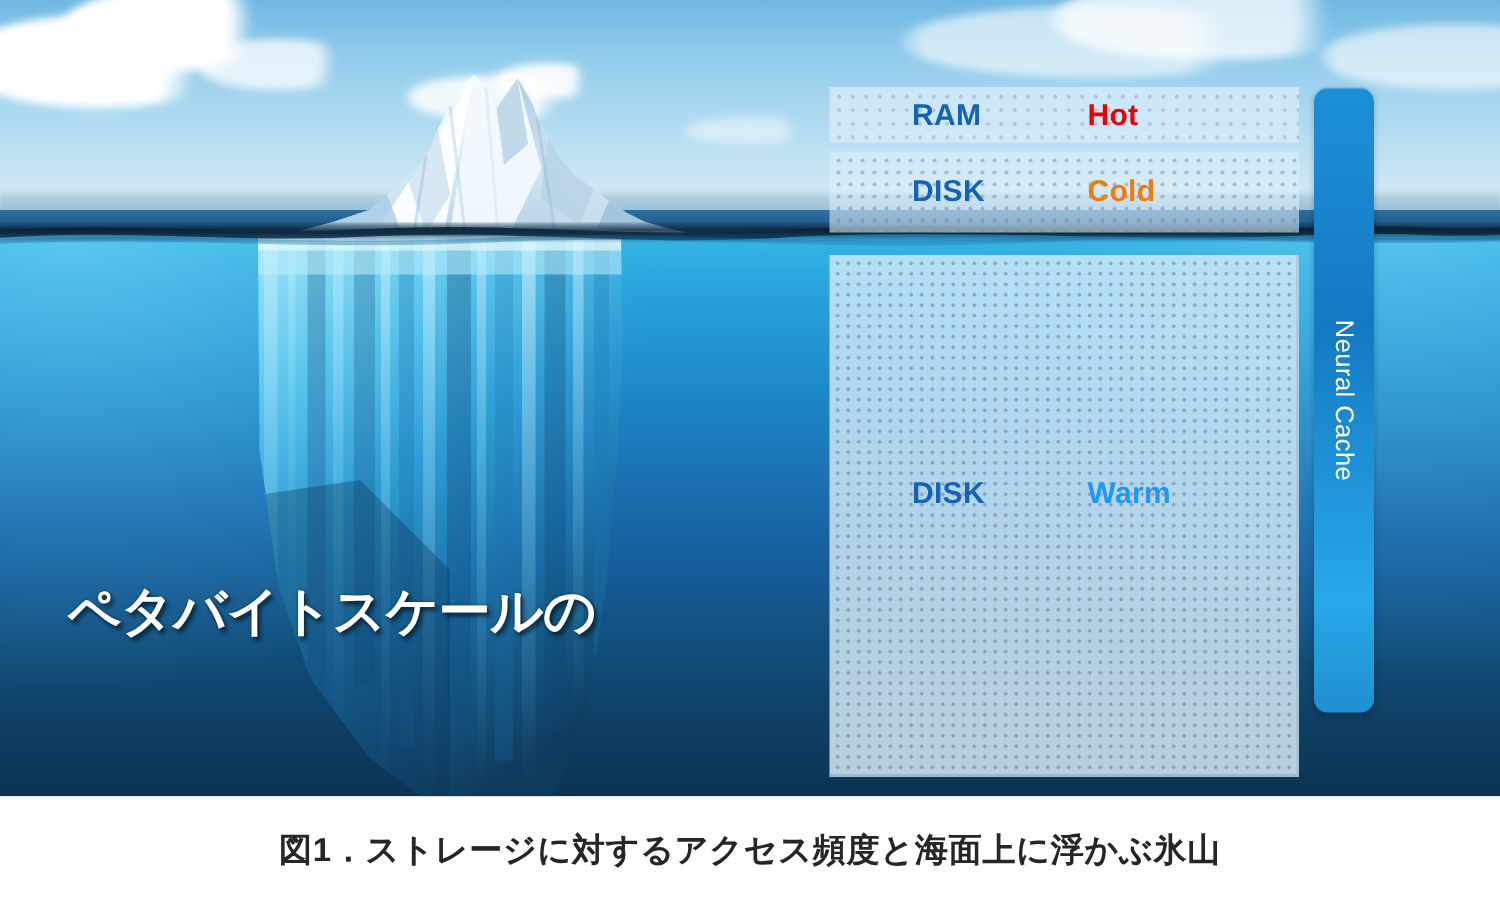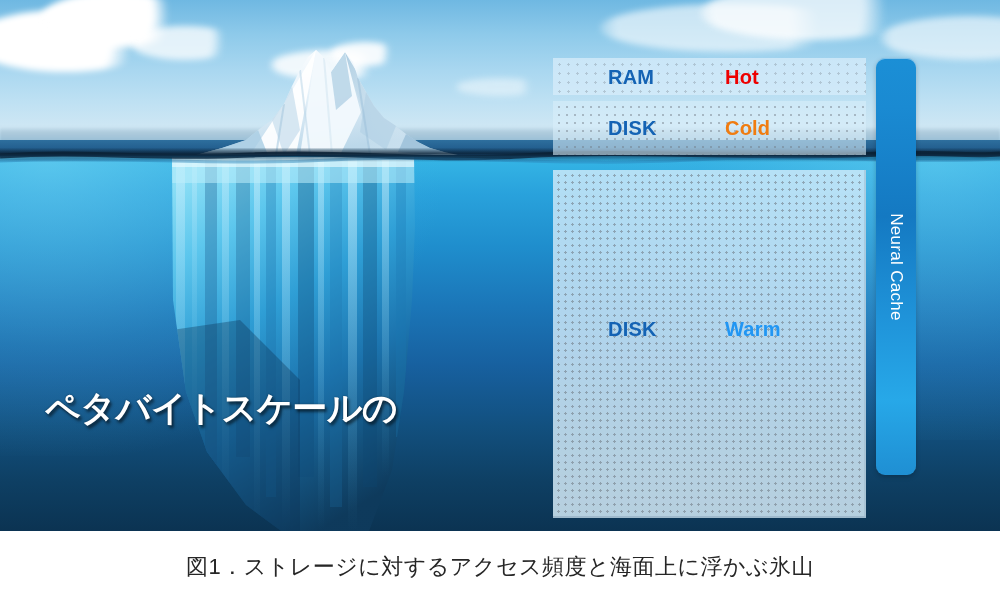--- a/index.html
+++ b/index.html
@@ -216,21 +216,21 @@
     left: 0; top: 531px;
     width: 1000px; height: 79px;
     background: #ffffff;
   }
   .caption {
     position: absolute;
     left: 0; top: 552px;
     width: 1000px;
     text-align: center;
     font-size: 22px;
-    font-weight: 400;
+    font-weight: 700;
     color: #262626;
     letter-spacing: .5px;
     white-space: nowrap;
   }
 </style>
 </head>
 <body>
 
 <div id="stage">
 

